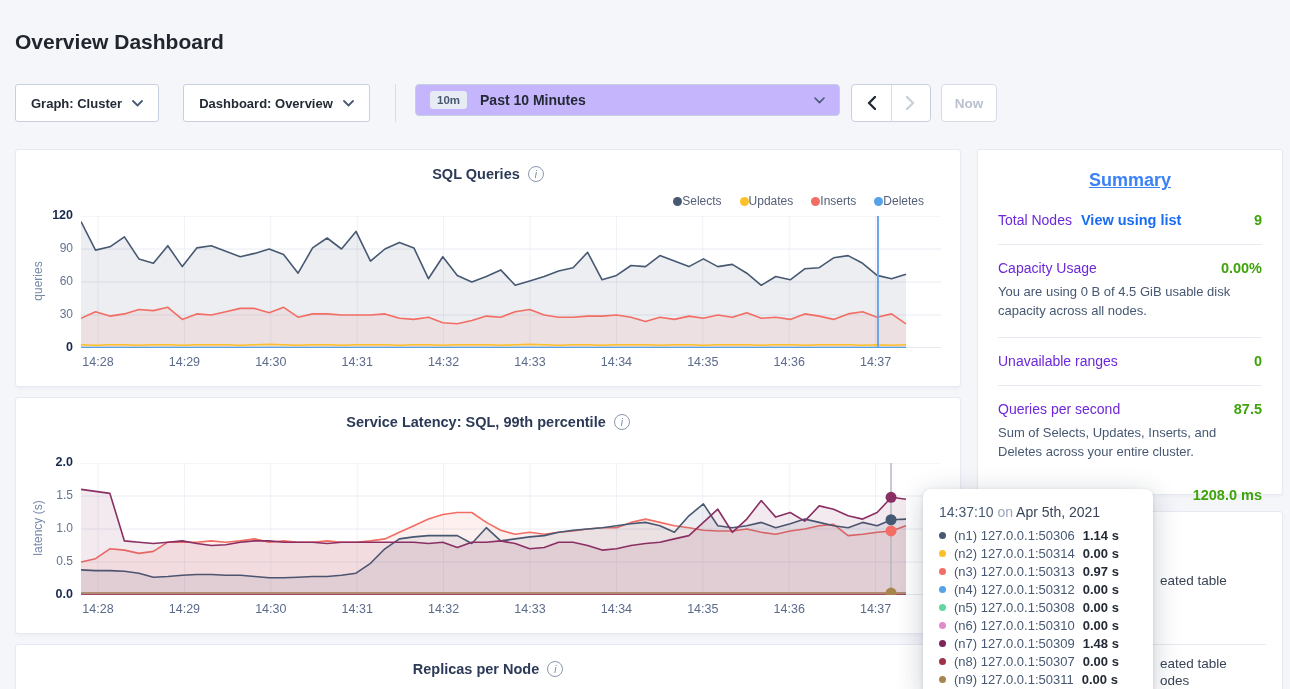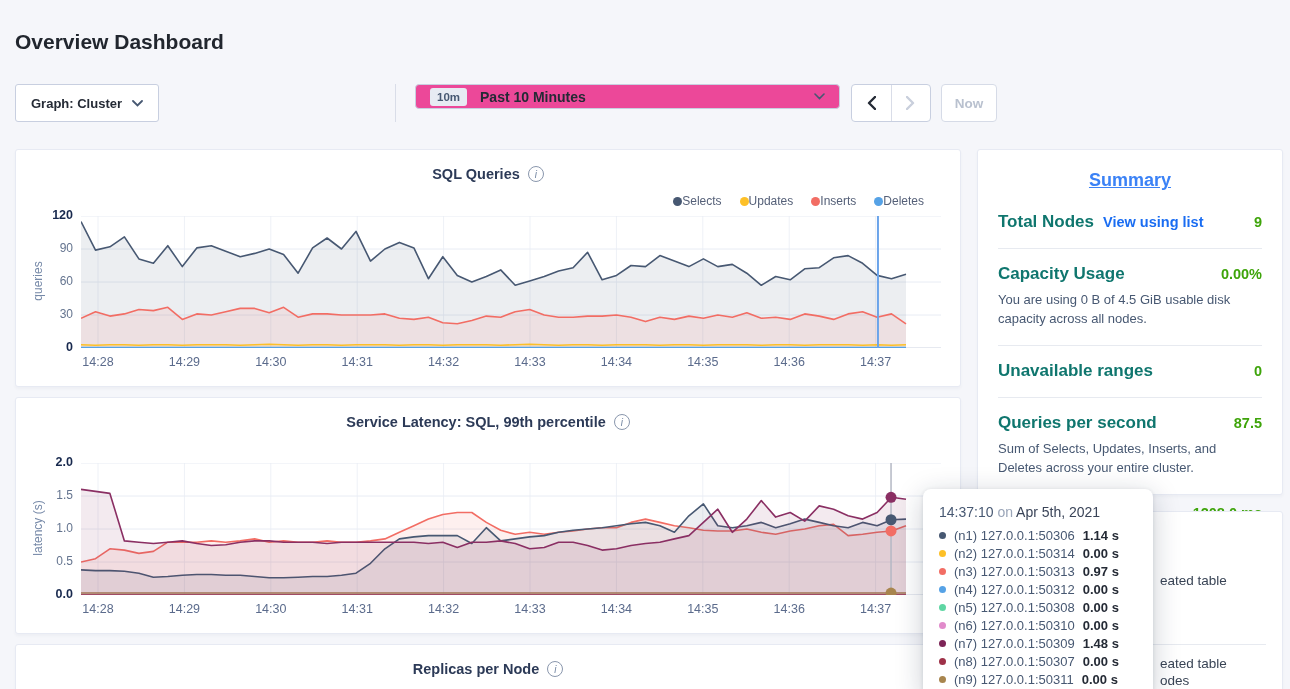--- a/index.html
+++ b/index.html
@@ -6,21 +6,21 @@
   html,body { background:#f5f6fa; }
   body { font-family:"Liberation Sans", sans-serif; color:#242a35; }
   #page { position:relative; width:1290px; height:689px; overflow:hidden; background:#f5f6fa;margin-top:16px; }
 
   .page-title { position:absolute; left:15px; top:14px; font-size:21px; font-weight:600; color:#21262e; }
 
   
   .dropdown { position:absolute; top:68px; height:38px; background:#fff; border:1px solid #c8cfe0; border-radius:3px;
     display:flex; align-items:center; justify-content:center; gap:10px; font-size:13px; font-weight:700; color:#242a35; cursor:pointer; }
   .divider-v { position:absolute; top:68px; left:395px; width:1px; height:38px; background:#d9dde8; }
-  .timepicker { position:absolute; top:68px; left:415px; width:425px; height:25px; background:#ec4899; border:1px solid #c8cfe0; border-radius:4px;
+  .timepicker { position:absolute; top:68px; left:415px; width:425px; height:32px; background:#c4b5fd; border:1px solid #c8cfe0; border-radius:4px;
     display:flex; align-items:center; padding:0 14px; cursor:pointer; }
   .time-badge { background:#e7ebf3; border-radius:3px; padding:3px 7px; font-size:11.5px; font-weight:700; color:#475872; }
   .time-label { margin-left:13px; font-size:14px; font-weight:700; color:#242a35; }
   .timepicker .chev { margin-left:auto; }
   .pager { position:absolute; top:68px; left:851px; width:80px; height:38px; background:#fff; border:1px solid #c8cfe0; border-radius:4px; display:flex; }
   .pager .cell { flex:1; display:flex; align-items:center; justify-content:center; cursor:pointer; }
   .pager .sep { width:1px; background:#d9dde8; }
   .now-btn { position:absolute; top:68px; left:941px; width:56px; height:38px; background:#fff; border:1px solid #d6dbe7; border-radius:4px;
     font-size:13.5px; font-weight:700; color:#b9c1cf; display:flex; align-items:center; justify-content:center; cursor:default; }
 
@@ -45,21 +45,21 @@
   #sql-plot { top:66px; height:132px; }
   #lat-plot { top:65px; height:132px; }
   .ytick { position:absolute; left:-56px; width:48px; text-align:right; font-size:12px; color:#64748f; }
   .ytick.strong { color:#18294e; font-weight:700; font-size:12.5px; }
   .xtick { position:absolute; width:44px; text-align:center; font-size:12.5px; color:#5b6b8c; }
   .ylabel { position:absolute; left:-109px; width:132px; text-align:center; transform:rotate(-90deg); font-size:12px; color:#7689a8; }
 
   
   .summary-title { text-align:center; padding-top:20px; font-size:18px; font-weight:700; color:#3b82f6;text-decoration:underline; }
   .srow { display:flex; align-items:baseline; padding:0 20px; margin-top:21px; }
-  .srow .lbl { font-size:17px; font-weight:700; color:#0f766e; }
+  .srow .lbl { font-size:14px; font-weight:400; color:#6d28d9; }
   .srow .link { font-size:14.5px; font-weight:700; color:#1a6df2; margin-left:9px; cursor:pointer; }
   .srow .val { margin-left:auto; font-size:14.5px; font-weight:700; color:#3ea40a; }
   .sdesc { padding:0 20px; margin-top:7px; font-size:13px; line-height:1.45; color:#475872; }
   .sdiv { height:1px; background:#e7eaf0; margin:16px 20px 0 20px; }
 
   
   .events-title { text-align:center; padding-top:14px; font-size:13.5px; font-weight:700; color:#242a35; }
   .event-frag { position:absolute; font-size:13.5px; color:#394455; }
   .ediv { position:absolute; left:16px; right:16px; height:1px; background:#e7eaf0; }
 
@@ -78,20 +78,28 @@
 </style>
 </head>
 <body>
 
 <div id="page">
 
   <div class="page-title">Overview Dashboard</div>
 
   <div class="dropdown" style="left:15px; width:144px;">
     <span>Graph: Cluster</span>
+    <span class="chev">
+      <svg width="11" height="7" viewBox="0 0 11 7">
+          <polyline points="1,1 5.5,5.5 10,1" fill="none" stroke="#475872" stroke-width="1.8" stroke-linecap="round"></polyline>
+        </svg>
+    </span>
+  </div>
+  <div class="dropdown" style="left:183px; width:187px;">
+    <span>Dashboard: Overview</span>
     <span class="chev">
       <svg width="11" height="7" viewBox="0 0 11 7">
           <polyline points="1,1 5.5,5.5 10,1" fill="none" stroke="#475872" stroke-width="1.8" stroke-linecap="round"></polyline>
         </svg>
     </span>
   </div>
   <div class="divider-v"></div>
 
   <div class="timepicker">
     <span class="time-badge">10m</span>

